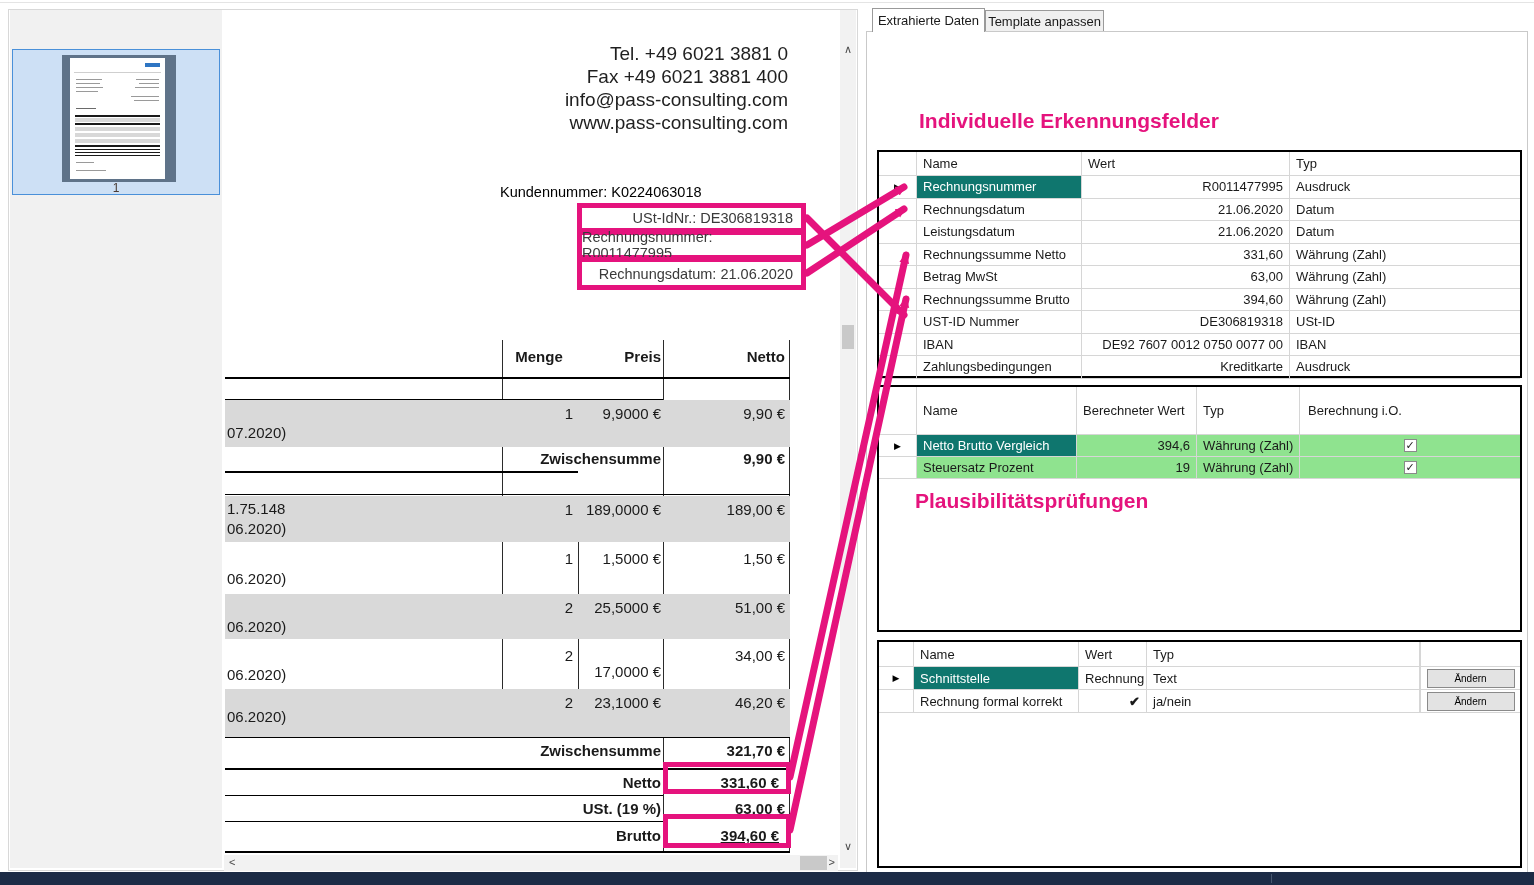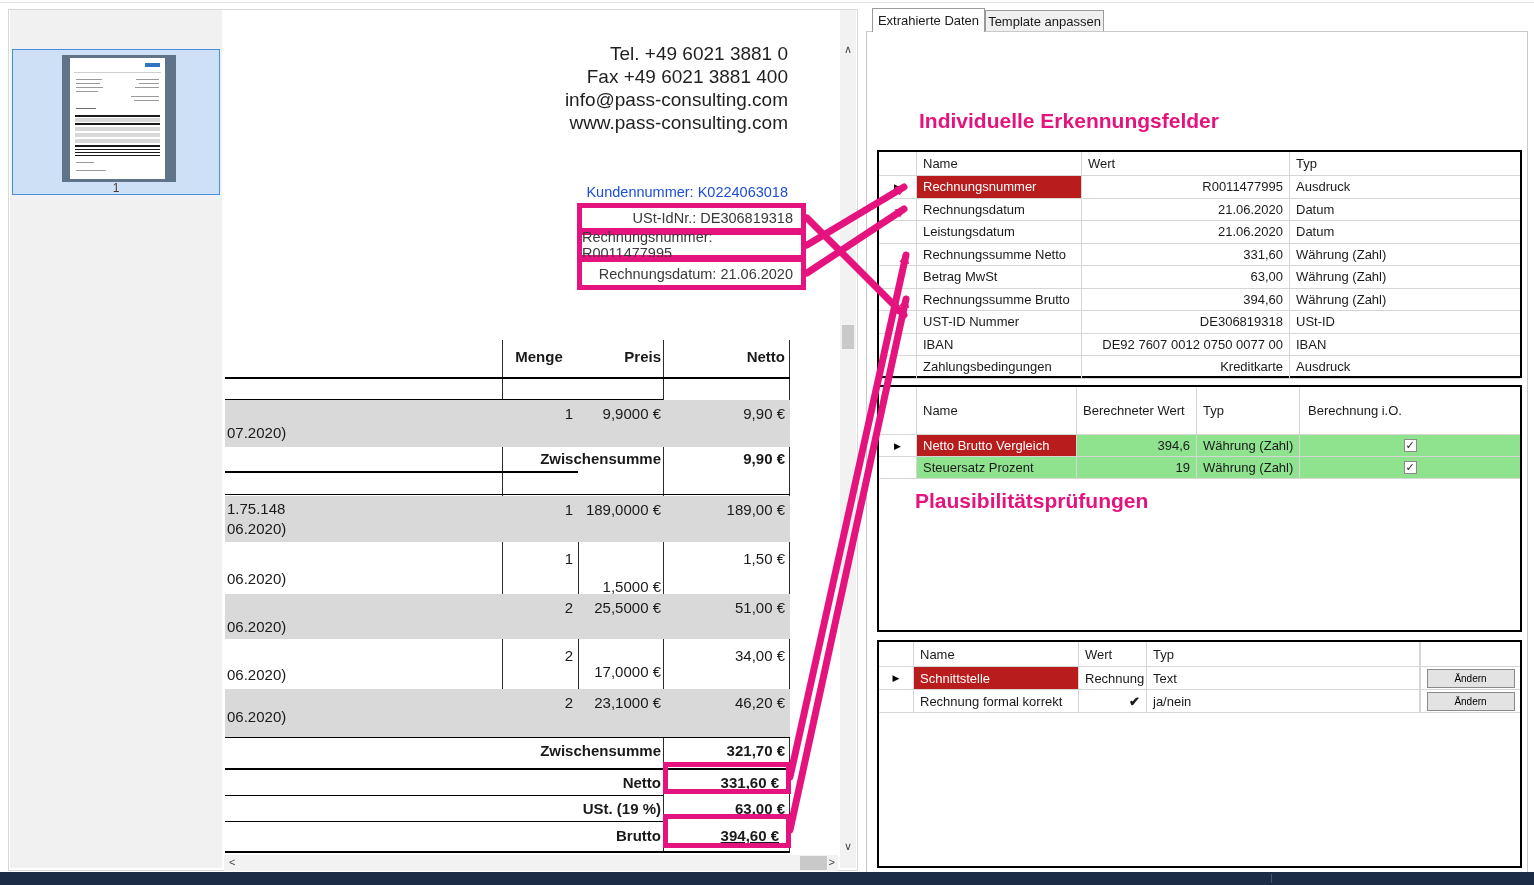--- a/index.html
+++ b/index.html
@@ -14,21 +14,21 @@
   .thumbtile{left:12px;top:49px;width:208px;height:146px;background:#cde0f5;border:1px solid #4a90d9;box-sizing:border-box;}
   .thumbslate{left:62px;top:55px;width:114px;height:127px;background:#5f7389;}
   .thumbpage{left:70px;top:58px;width:95px;height:121px;background:#fff;}
   .tp{position:absolute;background:#9a9a9a;height:1px;}
   .tpb{position:absolute;background:#1a1a1a;}
   .tpg{position:absolute;background:#d8d8d8;}
   .thumbnum{left:12px;top:181px;width:208px;text-align:center;font-size:12px;color:#4a3b35;}
 
   
   .contact{left:500px;top:42px;width:288px;text-align:right;font-size:19px;line-height:23px;color:#1f1f1f;}
-  .kdnr{left:500px;top:184px;width:288px;text-align:right;font-size:14.5px;color:#1d4ed8;}
+  .kdnr{left:500px;top:184px;width:288px;font-size:14.5px;color:#000000;}
   .hlbox{left:577px;width:229px;border:5px solid #e5137d;box-sizing:border-box;background:transparent;
          display:flex;align-items:center;justify-content:flex-end;padding-right:8px;
          font-size:14.5px;color:#3a3a3a;}
   .amtbox{left:663px;width:128px;border:5px solid #e5137d;box-sizing:border-box;}
 
   .invtab{left:225px;top:340px;width:565px;height:515px;font-size:15px;}
   .invtab .vln{position:absolute;width:1px;background:#2b2b2b;}
   .invtab .hln{position:absolute;background:#000;}
   .ihdr{position:absolute;top:8px;height:26px;font-weight:bold;width:565px;}
   .ih-m{position:absolute;left:279px;width:70px;text-align:center;}
@@ -63,21 +63,21 @@
   .pinkhead{font-weight:bold;font-size:21px;color:#e5137d;z-index:3;}
 
   .rtable{background:#fff;border:2px solid #000;box-sizing:border-box;font-size:13px;z-index:2;}
   .trh{display:flex;box-sizing:border-box;border-bottom:1px solid #d6d6d6;}
   .trow{display:flex;box-sizing:border-box;border-bottom:1px solid #d6d6d6;}
   .c{box-sizing:border-box;border-right:1px solid #d6d6d6;display:flex;align-items:center;overflow:hidden;white-space:nowrap;}
   .c.last{border-right:none;}
   .c.nm{padding-left:6px;}
   .c.wr{justify-content:flex-end;padding-right:6px;}
   .c.tp2{padding-left:6px;}
-  .selblue{background:#b91c1c;color:#fff;text-align:right;}
+  .selblue{background:#0f766e;color:#fff;text-align:right;}
   .greencell{background:#8fe38f;}
   .tri{font-size:9px;color:#000;margin:0 auto;}
   .t1row{height:22.5px;}
   .t1 .sel{width:38px;justify-content:center;}
   .t1 .nm{width:165px;}
   .t1 .wr{width:208px;}
   .t1 .tp2{flex:1;}
   .t2 .sel{width:38px;justify-content:center;}
   .t2 .nm{width:160px;}
   .t2 .wr{width:120px;}
@@ -188,21 +188,21 @@
 
     <div class="irow" style="top:156px;height:46px;background:#d9d9d9;">
       <span class="dl1">1.75.148</span>
       <span class="cm">1</span>
       <span class="cp">189,0000 €</span>
       <span class="cn">189,00 €</span>
       <span class="dl2">06.2020)</span>
     </div>
     <div class="irow" style="top:202px;height:52px;">
       <span class="cm" style="top:8px;">1</span>
-      <span class="cp" style="top:8px;margin-top:28px;">1,5000 €</span>
+      <span class="cp" style="top:8px;">1,5000 €</span>
       <span class="cn" style="top:8px;">1,50 €</span>
       <span class="dl2" style="top:28px;">06.2020)</span>
     </div>
     <div class="irow" style="top:254px;height:45px;background:#d9d9d9;">
       <span class="cm">2</span>
       <span class="cp">25,5000 €</span>
       <span class="cn">51,00 €</span>
       <span class="dl2">06.2020)</span>
     </div>
     <div class="irow" style="top:299px;height:50px;">

